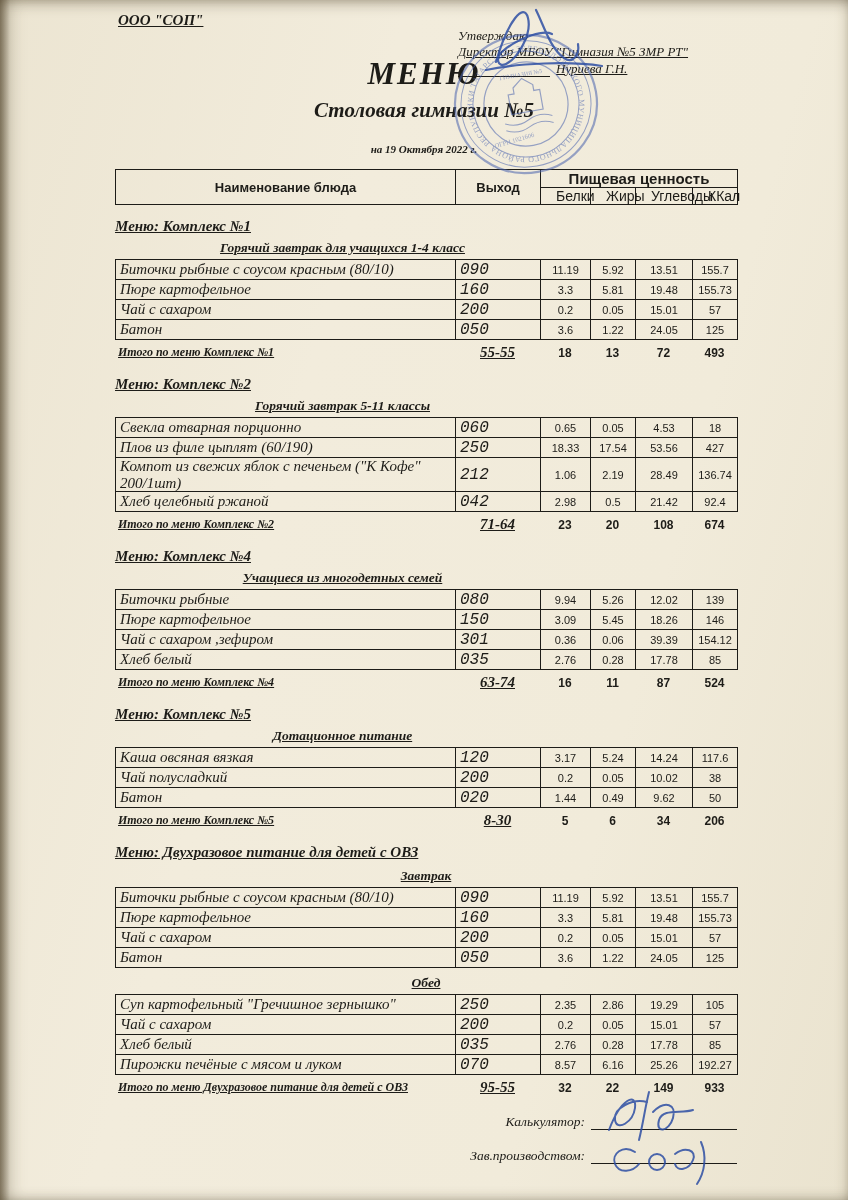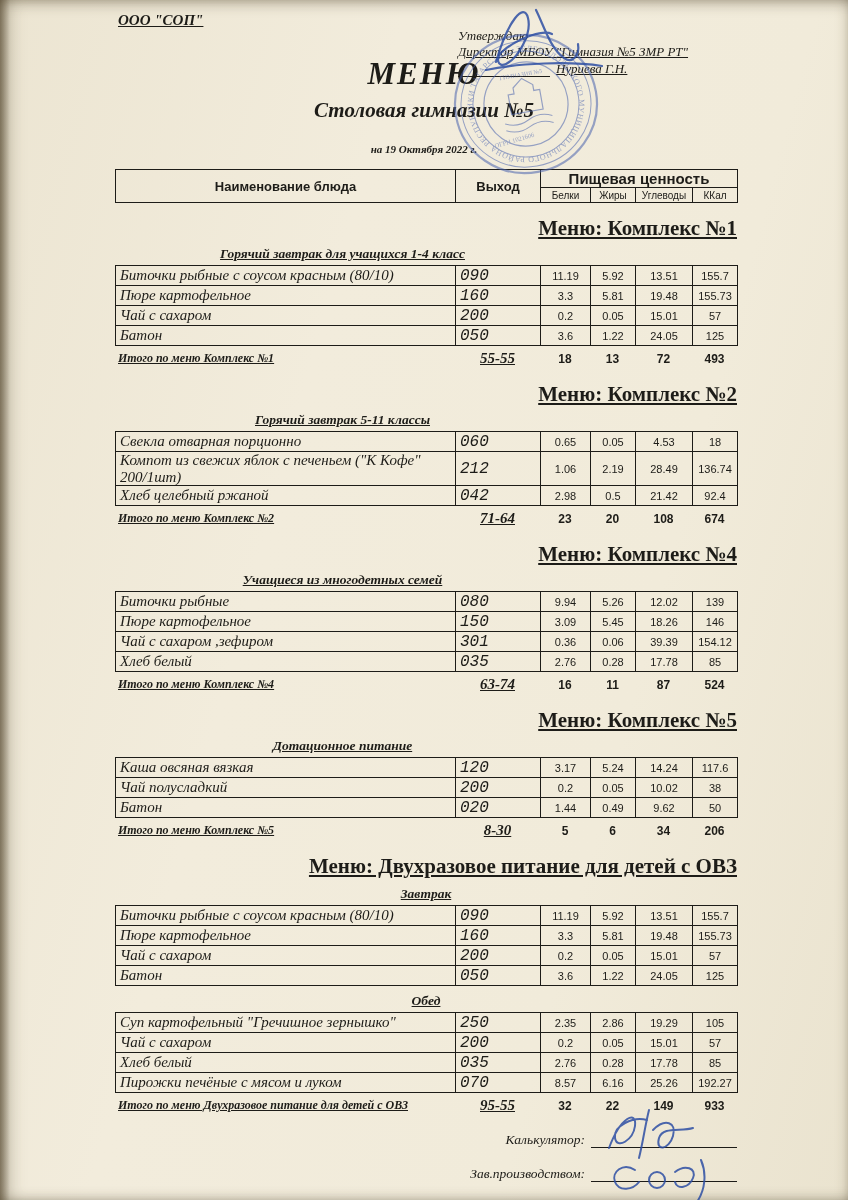--- a/index.html
+++ b/index.html
@@ -38,24 +38,24 @@
   .doc-date{font-size:11px;margin-top:20px;}
 
   
   .content{margin:14px 0 0 115px;width:622px;position:relative;}
   table{border-collapse:collapse;table-layout:fixed;width:622px;}
   td{border:1.4px solid #1d1c18;padding:0 4px;vertical-align:middle;}
 
   .head-table td{text-align:center;font-family:"Liberation Sans",sans-serif;}
   .head-table .hmain{font-size:13px;font-weight:bold;height:20px;}
   .head-table .hnut{font-size:15px;font-weight:bold;height:16px;}
-  .head-table .hsub{font-size:10px;height:14px;padding:0 4px;}
+  .head-table .hsub{font-size:14px;height:14px;padding:0 15px;}
 
   .menu-section{margin-top:13px;}
-  .sec-title{width:622px;text-align:right;font-size:21px;font-weight:bold;text-decoration:underline;margin-bottom:5px;}
+  .sec-title{width:622px;text-align:left;font-size:15px;font-weight:bold;font-style:italic;text-decoration:underline;margin-bottom:5px;}
   .sec-sub{width:455px;text-align:center;font-size:13.5px;font-weight:bold;font-style:italic;text-decoration:underline;margin:2px 0 3px 0;}
   .sec-sub.wide{width:622px;margin-top:7px;}
 
   .menu-table .cell-name{font-size:15px;font-style:italic;height:19px;line-height:1.1;}
   .menu-table .cell-out{font-size:16px;font-style:italic;font-family:Liberation Mono, monospace;}
   .menu-table .cell-num{font-family:"Liberation Sans",sans-serif;font-size:11px;text-align:center;}
 
   .total-row{display:grid;grid-template-columns:340px 85px 50px 45px 57px 45px;align-items:center;margin-top:3px;padding:1px 0 2px 0;}
   .tot-label{font-size:12px;font-weight:bold;font-style:italic;text-decoration:underline;padding-left:3px;}
   .tot-out{font-size:15px;font-weight:bold;font-style:italic;text-decoration:underline;text-align:center;}
@@ -212,20 +212,28 @@
               <col style="width: 45px;">
             </colgroup>
             <tbody>
               <tr class="menu-row">
                 <td class="cell-name">Свекла отварная порционно</td>
                 <td class="cell-out">060</td>
                 <td class="cell-num">0.65</td>
                 <td class="cell-num">0.05</td>
                 <td class="cell-num">4.53</td>
                 <td class="cell-num">18</td>
+              </tr>
+              <tr class="menu-row">
+                <td class="cell-name">Плов из филе цыплят (60/190)</td>
+                <td class="cell-out">250</td>
+                <td class="cell-num">18.33</td>
+                <td class="cell-num">17.54</td>
+                <td class="cell-num">53.56</td>
+                <td class="cell-num">427</td>
               </tr>
               <tr class="menu-row">
                 <td class="cell-name">Компот из свежих яблок с печеньем ("К Кофе" 200/1шт)</td>
                 <td class="cell-out">212</td>
                 <td class="cell-num">1.06</td>
                 <td class="cell-num">2.19</td>
                 <td class="cell-num">28.49</td>
                 <td class="cell-num">136.74</td>
               </tr>
               <tr class="menu-row">

